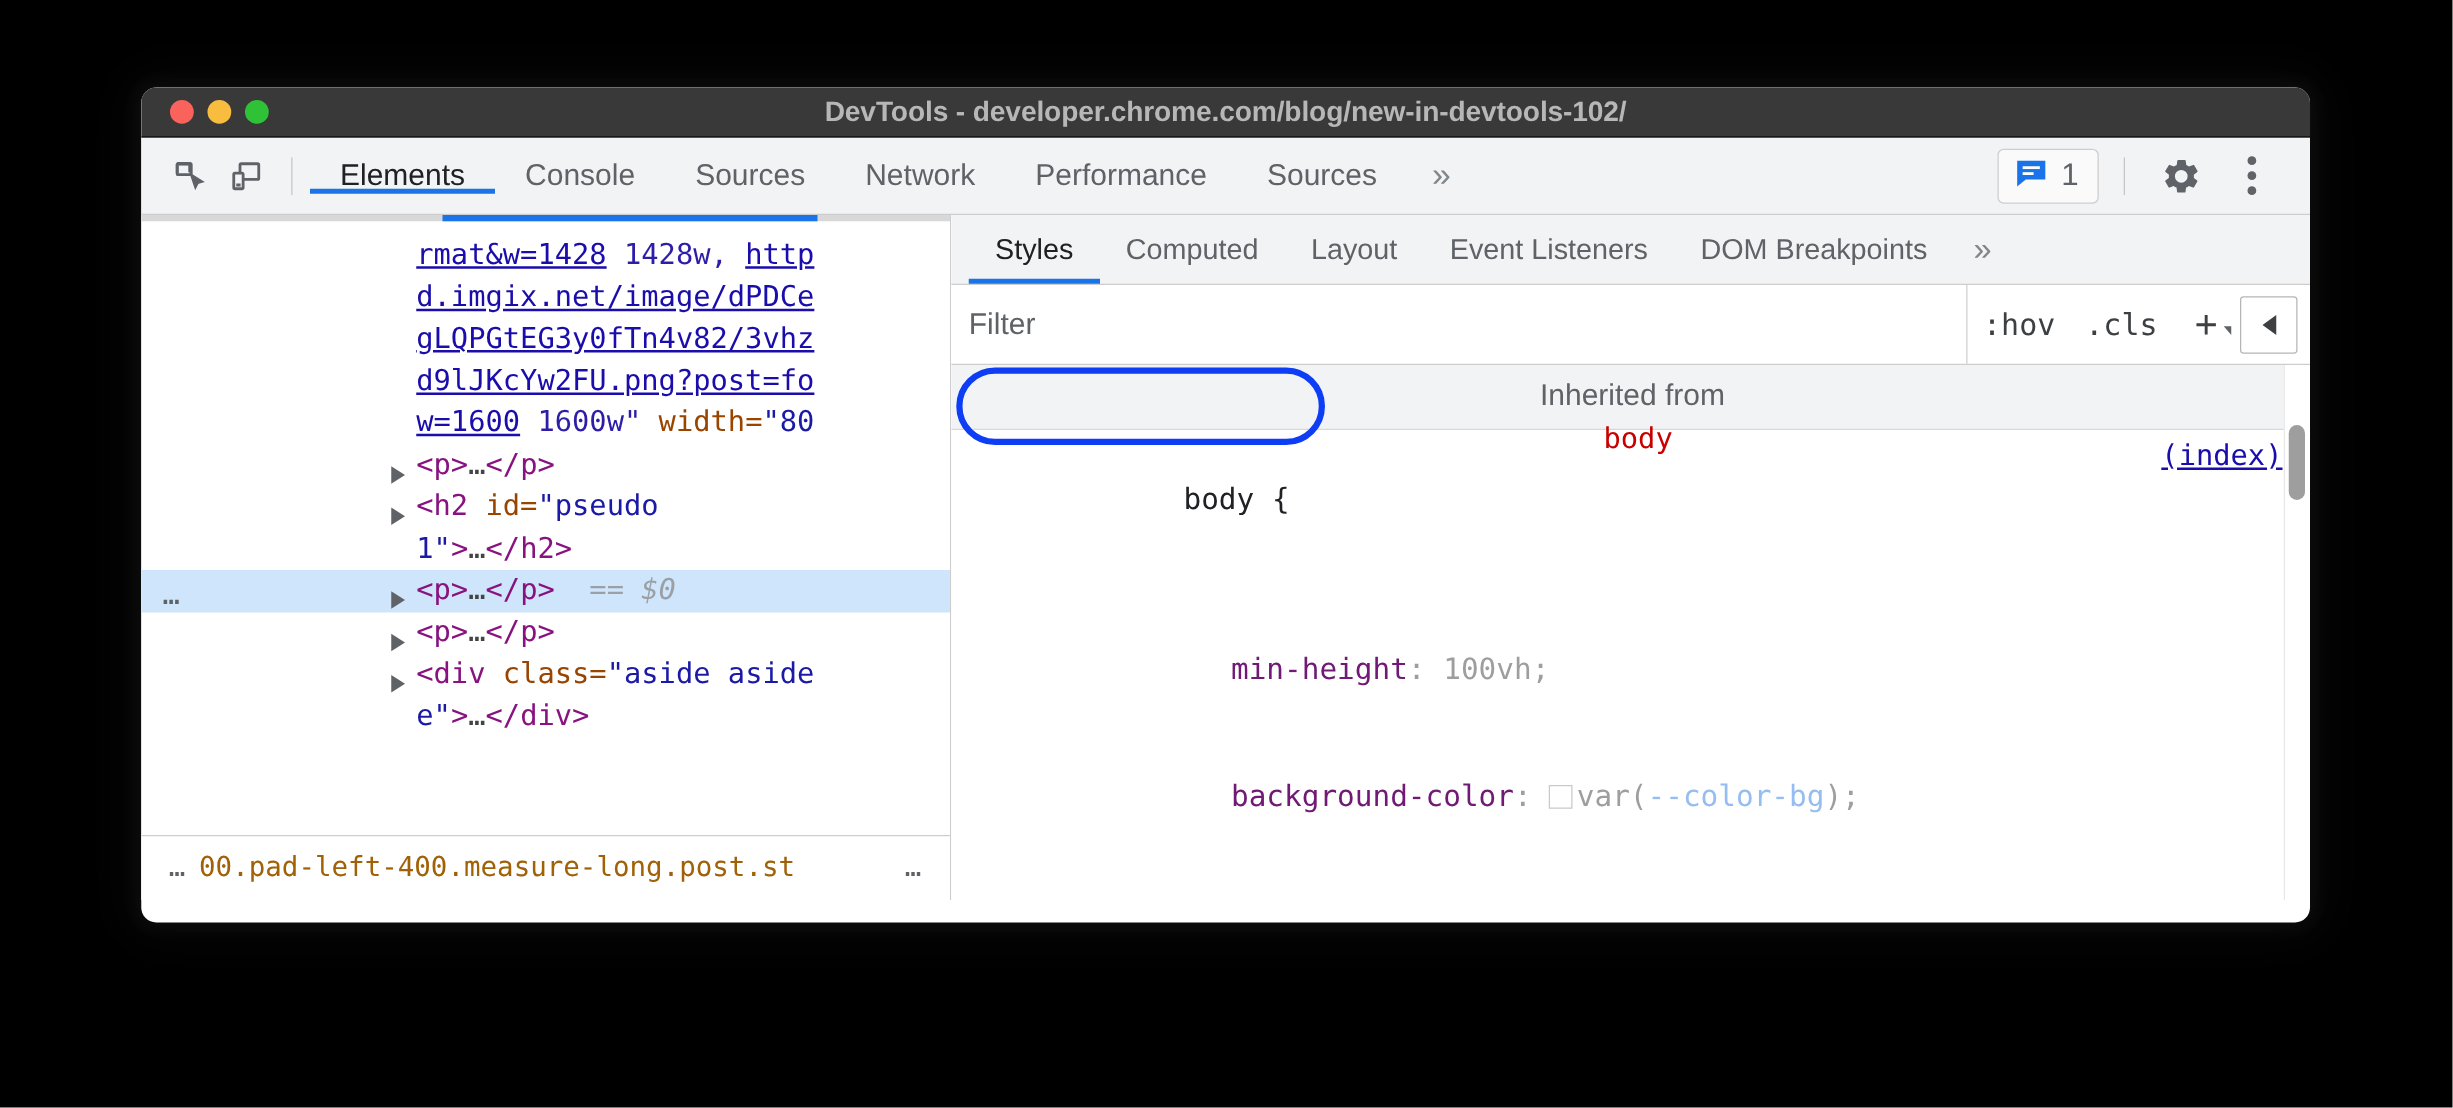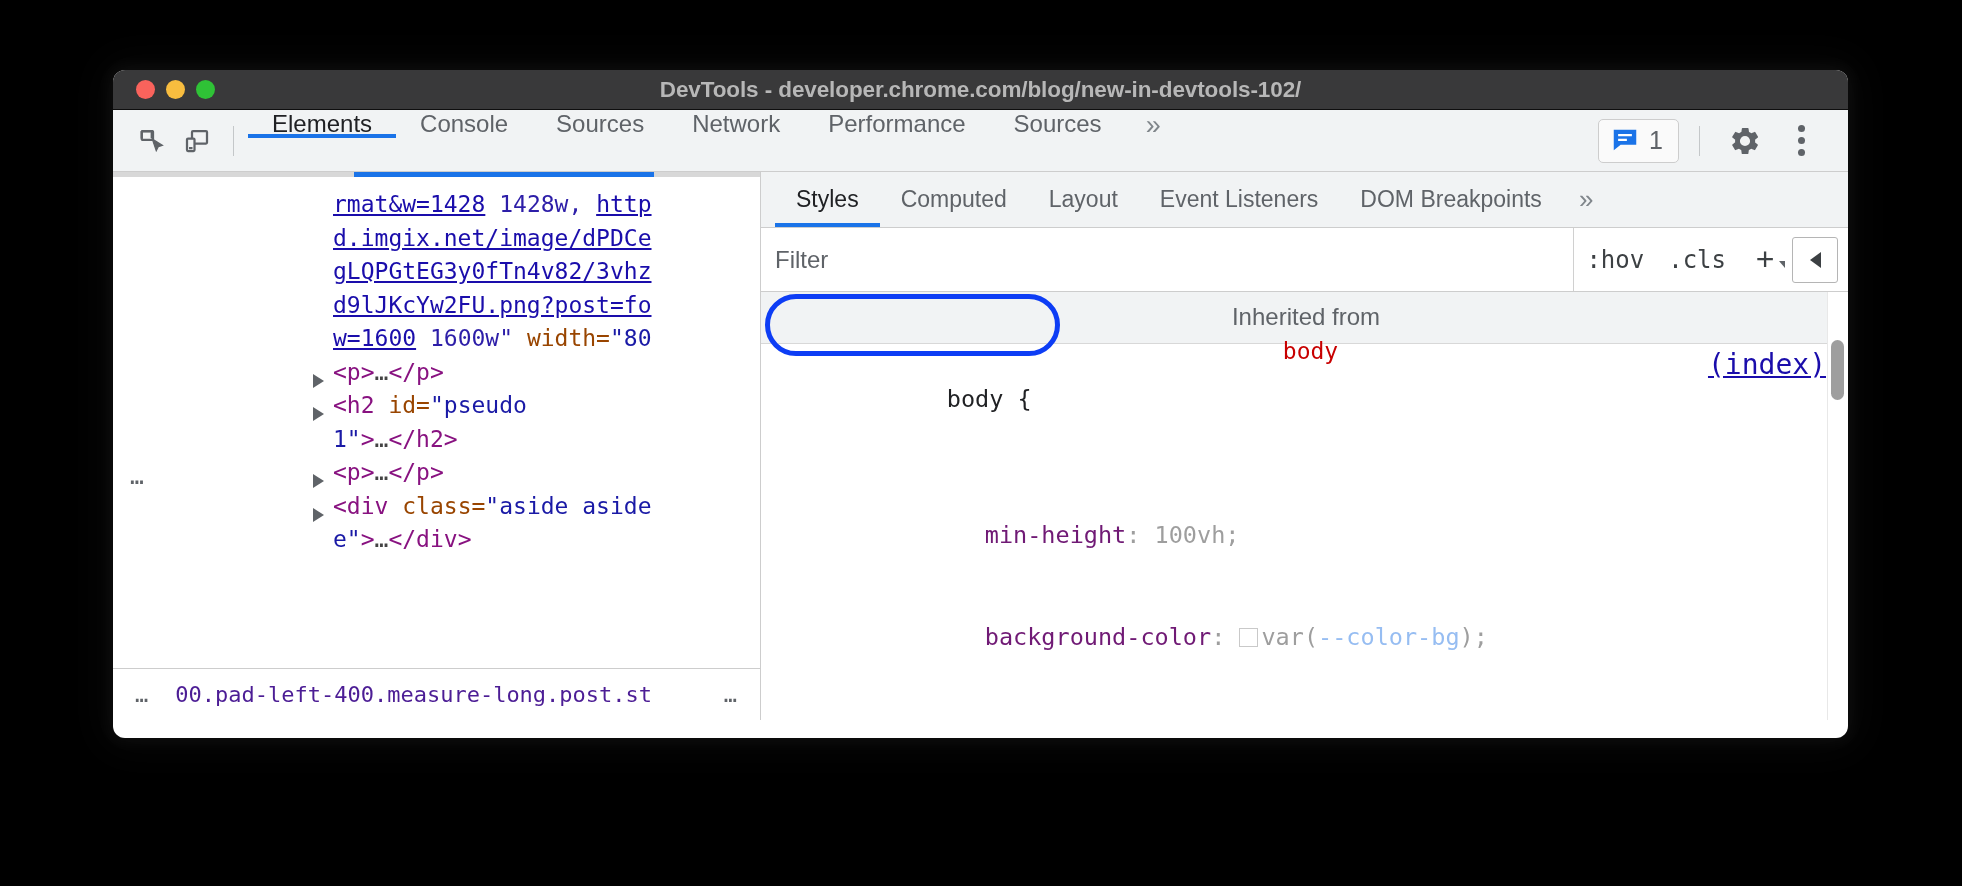--- a/index.html
+++ b/index.html
@@ -53,21 +53,21 @@
     padding: 0 22px 0 18px;
   }
   .tool-icon-btn {
     width: 44px; height: 44px;
     display: flex; align-items: center; justify-content: center;
     color: #5f6368;
   }
   .tb-divider {
     width: 1px; height: 30px; background: #c4c7c9; margin: 0 14px;
   }
-  .tabs { display: flex; align-items: flex-start; height: 62px; flex: 1; }
+  .tabs { display: flex; align-items: center; height: 62px; flex: 1; }
   .tab {
     display: flex; align-items: center;
     padding: 0 24px;
     font-size: 24px; color: #5f6368;
     position: relative;
     white-space: nowrap;
   }
   .tab.active { color: #202124; }
   .tab.active::after {
     content: ""; position: absolute;
@@ -155,21 +155,21 @@
     background: #ffffff;
     display: flex; align-items: center;
     font-family: "DejaVu Sans Mono", monospace;
     font-size: 22px;
     color: #5f6368;
     padding: 0 12px;
     overflow: hidden;
     white-space: nowrap;
   }
   #crumbs .cdots { color: #5f6368; padding: 0 10px; letter-spacing: 1px; }
-  #crumbs .ctext { color: #4c1d95; flex: 1; overflow: hidden; margin-left: 16px; }
+  #crumbs .ctext { color: #a16207; flex: 1; overflow: hidden; }
 
   
   #styles-pane {
     flex: 1; background: #ffffff;
     display: flex; flex-direction: column;
     position: relative;
     overflow: hidden;
   }
   #styles-tabs {
     height: 56px;
@@ -273,21 +273,21 @@
   .indent1 { padding-left: 38px; }
   .swatch {
     display: inline-block; width: 19px; height: 19px;
     border: 1px solid #bdbdbd; vertical-align: -2px;
     margin-right: 3px;
   }
   .swatch.white { background: #ffffff; border-color: #c9c9c9; }
   .src-link {
     position: absolute; right: 22px; top: 4px;
     color: #1a0dab; text-decoration: underline;
-    font-size: 28px;
+    font-size: 23px;
   }
   #styles-scrollbar {
     position: absolute; right: 4px; top: 48px;
     width: 13px; height: 60px;
     background: #9e9e9e; border-radius: 7px;
   }
   #styles-scroll-gutter {
     position: absolute; right: 0; top: 0; bottom: 0;
     width: 21px;
     background: #ffffff;
@@ -386,21 +386,21 @@
 
       <div class="dom-rows" id="dom-rows">
           <div class="dom-row"><span class="dom-text"><span style="display: inline-block; width: 20px;"></span><span class="lnk">rmat&amp;w=1428</span><span class="plain"> </span><span class="num">1428w</span><span class="num">, </span><span class="lnk">http</span></span></div>
           <div class="dom-row"><span class="dom-text"><span style="display: inline-block; width: 20px;"></span><span class="lnk">d.imgix.net/image/dPDCe</span></span></div>
           <div class="dom-row"><span class="dom-text"><span style="display: inline-block; width: 20px;"></span><span class="lnk">gLQPGtEG3y0fTn4v82/3vhz</span></span></div>
           <div class="dom-row"><span class="dom-text"><span style="display: inline-block; width: 20px;"></span><span class="lnk">d9lJKcYw2FU.png?post=fo</span></span></div>
           <div class="dom-row"><span class="dom-text"><span style="display: inline-block; width: 20px;"></span><span class="lnk">w=1600</span><span class="num"> 1600w"</span><span class="attr"> width=</span><span class="val">"80</span></span></div>
           <div class="dom-row"><span class="dom-text"><span class="arrow"></span><span class="tag">&lt;p&gt;</span><span class="dots">…</span><span class="tag">&lt;/p&gt;</span></span></div>
           <div class="dom-row"><span class="dom-text"><span class="arrow"></span><span class="tag">&lt;h2 </span><span class="attr">id=</span><span class="val">"pseudo</span></span></div>
           <div class="dom-row"><span class="dom-text"><span style="display: inline-block; width: 20px;"></span><span class="val">1"</span><span class="tag">&gt;</span><span class="dots">…</span><span class="tag">&lt;/h2&gt;</span></span></div>
-          <div class="dom-row selected"><span class="ellipsis-badge">…</span></div>
+          <div class="dom-row selected"><span class="ellipsis-badge">…</span><span class="dom-text"><span class="arrow"></span><span class="tag">&lt;p&gt;</span><span class="dots">…</span><span class="tag">&lt;/p&gt;</span><span class="eq0">  == </span><span class="eq0">$0</span></span></div>
           <div class="dom-row"><span class="dom-text"><span class="arrow"></span><span class="tag">&lt;p&gt;</span><span class="dots">…</span><span class="tag">&lt;/p&gt;</span></span></div>
           <div class="dom-row"><span class="dom-text"><span class="arrow"></span><span class="tag">&lt;div </span><span class="attr">class=</span><span class="val">"aside aside</span></span></div>
           <div class="dom-row"><span class="dom-text"><span style="display: inline-block; width: 20px;"></span><span class="val">e"</span><span class="tag">&gt;</span><span class="dots">…</span><span class="tag">&lt;/div&gt;</span></span></div>
         </div>
 
       <div id="crumbs">
         <span class="cdots">…</span>
         <span class="ctext">00.pad-left-400.measure-long.post.st</span>
         <span class="cdots">…</span>
       </div>

